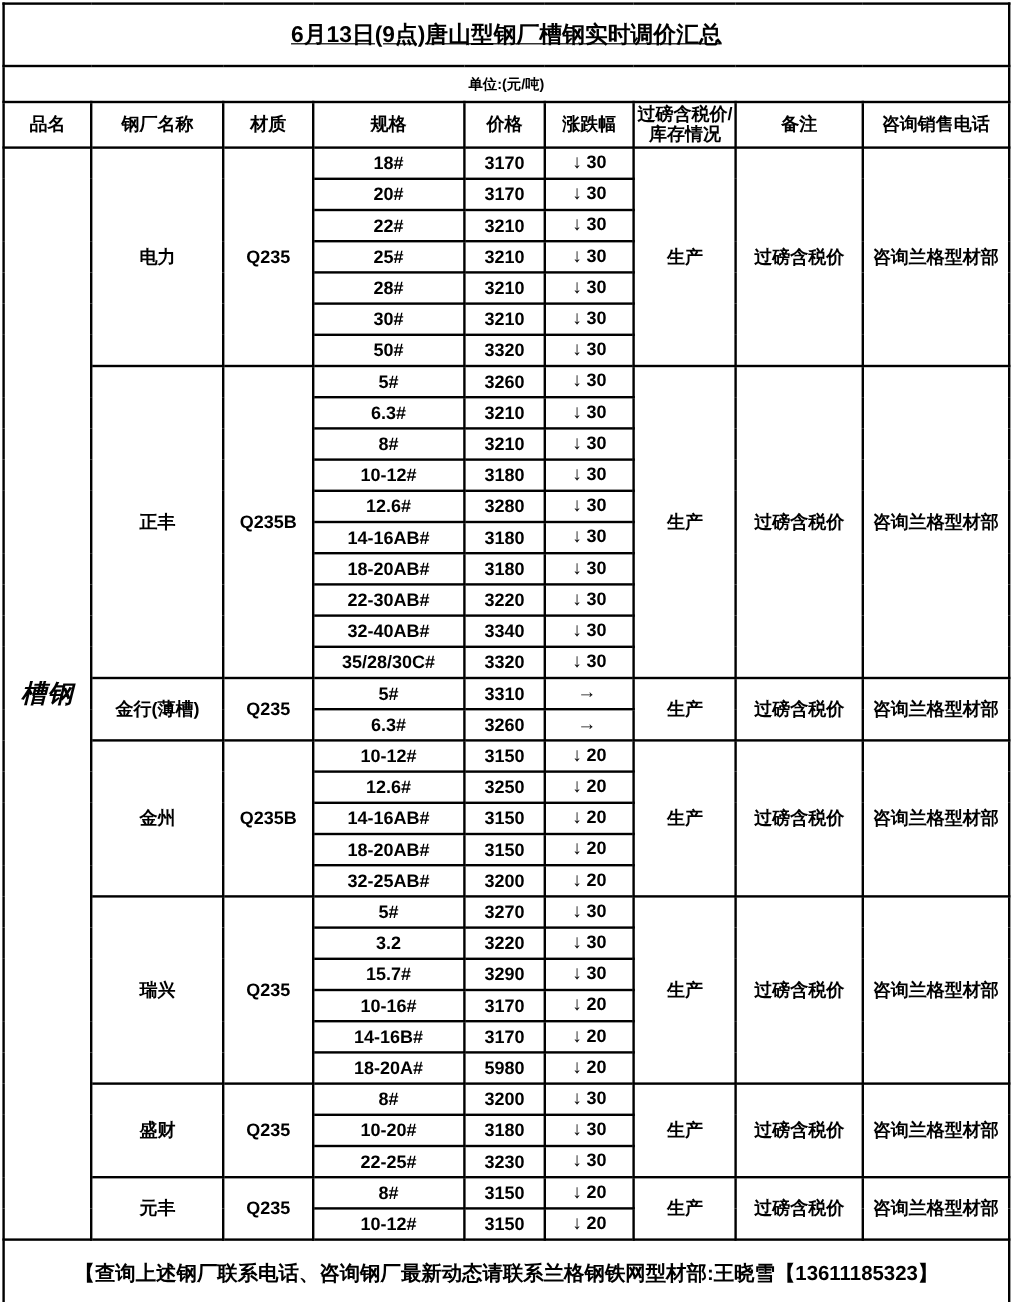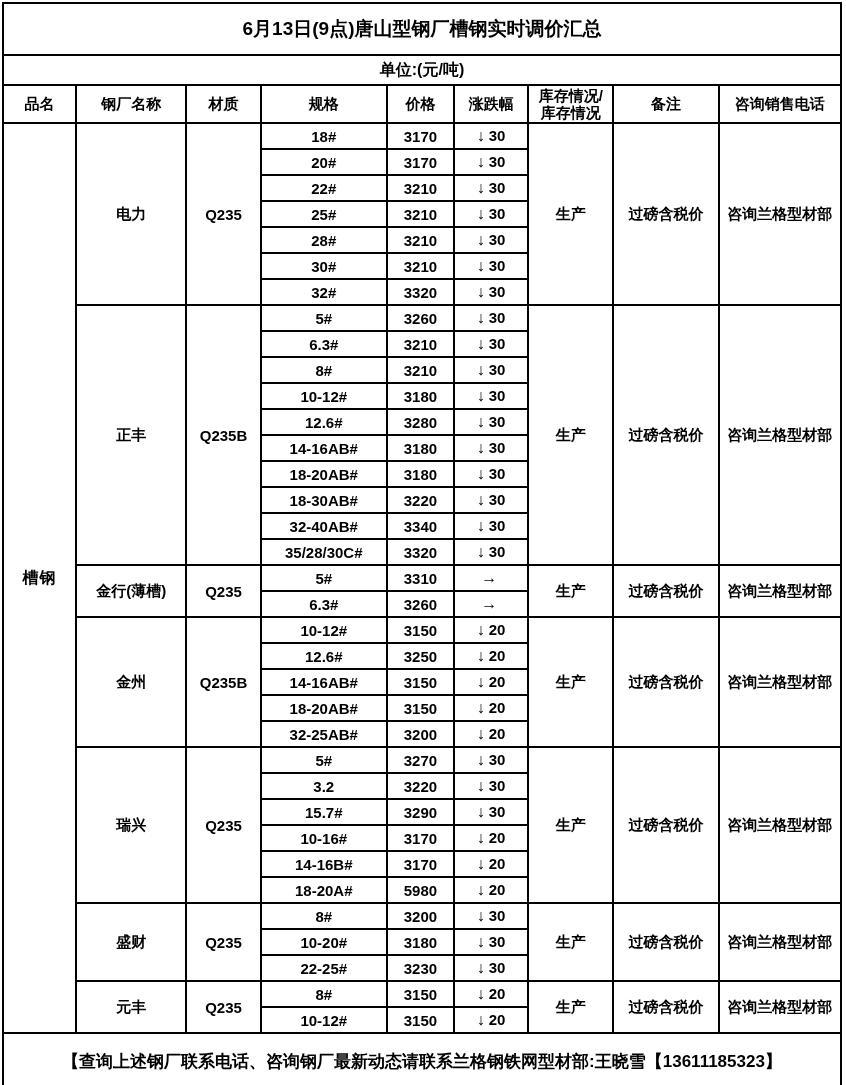--- a/index.html
+++ b/index.html
@@ -18,27 +18,27 @@
   }
   td, th {
     border: 2px solid #000000;
     text-align: center;
     vertical-align: middle;
     font-weight: bold;
     padding: 0 2px;
     overflow: hidden;
     white-space: nowrap;
   }
-  tr.row-title td   { height: 52px; font-size: 19px; }
-  tr.row-unit td    { height: 30px; font-size: 16px; text-align: center; }
+  tr.row-title td   { height: 52px; font-size: 19px; text-decoration: underline; }
+  tr.row-unit td    { height: 30px; font-size: 12px; text-align: center; }
   tr.row-header th  { height: 38px; font-size: 15px; white-space: pre-line; line-height: 1.15; }
   tbody tr          { height: 26px; }
   tbody td          { font-size: 15px; }
   tr.row-footer td  { height: 57px; font-size: 17px; }
-  td.product-cell   { font-size: 16px; letter-spacing: 1px; }
+  td.product-cell   { font-size: 21px; letter-spacing: 1px; font-style: italic; }
   .arrow            { display: inline-block; margin-right: 4px; font-size: 16px; }
 </style>
 </head>
 <body>
 
 <table class="price-table">
   <colgroup>
     <col style="width:73px">
       <col style="width:110px">
       <col style="width:74px">
@@ -56,21 +56,21 @@
     <tr class="row-unit">
       <td colspan="9">单位:(元/吨)</td>
     </tr>
     <tr class="row-header" id="header-row">
         <th>品名</th>
         <th>钢厂名称</th>
         <th>材质</th>
         <th>规格</th>
         <th>价格</th>
         <th>涨跌幅</th>
-        <th>库存情况/
+        <th>过磅含税价/
 库存情况</th>
         <th>备注</th>
         <th>咨询销售电话</th>
       </tr>
   </thead>
   <tbody id="table-body">
       <tr>
         <td rowspan="35" class="product-cell">槽钢</td>
         <td rowspan="7">电力</td>
         <td rowspan="7">Q235</td>
@@ -100,21 +100,21 @@
         <td>28#</td>
         <td>3210</td>
         <td><span class="arrow">↓</span><span>30</span></td>
       </tr>
       <tr>
         <td>30#</td>
         <td>3210</td>
         <td><span class="arrow">↓</span><span>30</span></td>
       </tr>
       <tr>
-        <td>32#</td>
+        <td>50#</td>
         <td>3320</td>
         <td><span class="arrow">↓</span><span>30</span></td>
       </tr>
       <tr>
         <td rowspan="10">正丰</td>
         <td rowspan="10">Q235B</td>
         <td>5#</td>
         <td>3260</td>
         <td><span class="arrow">↓</span><span>30</span></td>
         <td rowspan="10">生产</td>
@@ -145,21 +145,21 @@
         <td>14-16AB#</td>
         <td>3180</td>
         <td><span class="arrow">↓</span><span>30</span></td>
       </tr>
       <tr>
         <td>18-20AB#</td>
         <td>3180</td>
         <td><span class="arrow">↓</span><span>30</span></td>
       </tr>
       <tr>
-        <td>18-30AB#</td>
+        <td>22-30AB#</td>
         <td>3220</td>
         <td><span class="arrow">↓</span><span>30</span></td>
       </tr>
       <tr>
         <td>32-40AB#</td>
         <td>3340</td>
         <td><span class="arrow">↓</span><span>30</span></td>
       </tr>
       <tr>
         <td>35/28/30C#</td>

